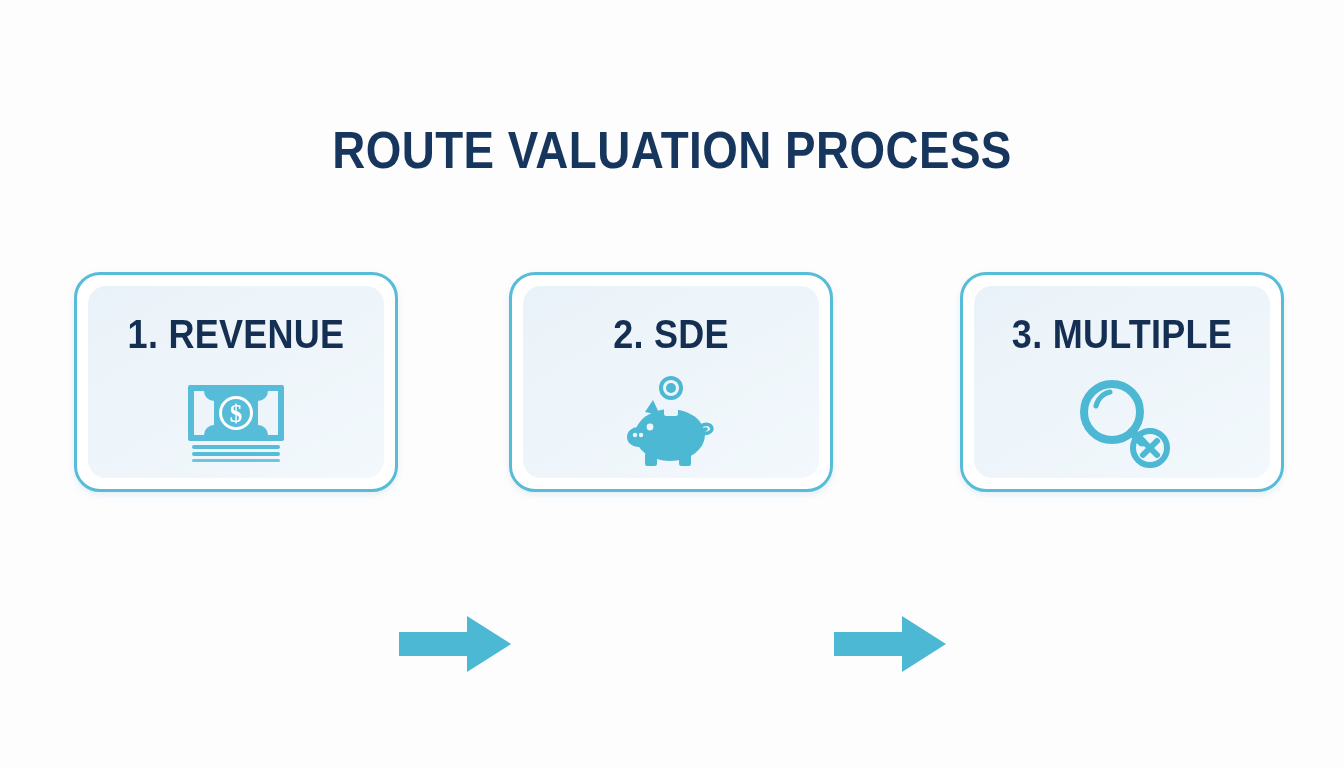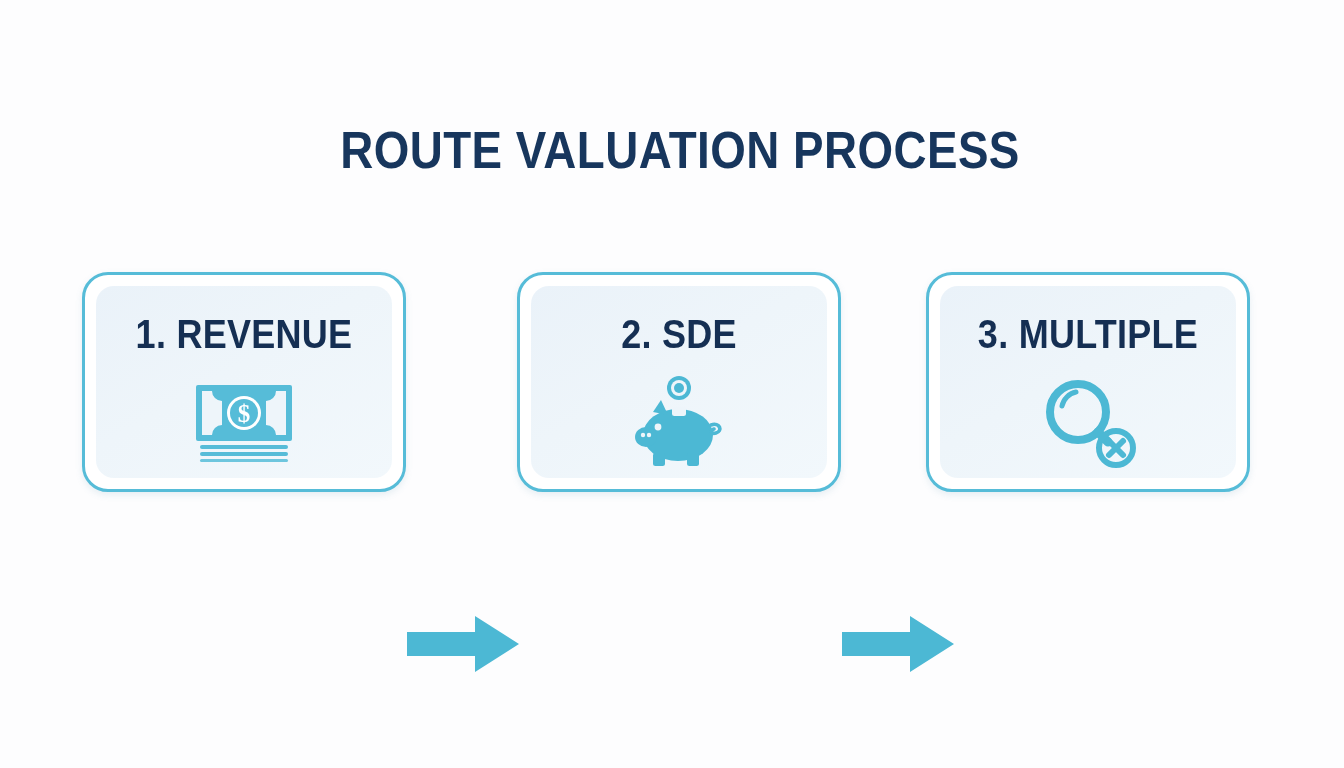--- a/index.html
+++ b/index.html
@@ -13,21 +13,20 @@
     font-family: "Liberation Sans", sans-serif;
     overflow: hidden;
     position: relative;
   }
 
   .canvas {
     position: absolute;
     left: 0; top: 0;
     width: 1084px;
     height: 768px;
-    margin-left: 8px;
   }
 
   
   .title {
     position: absolute;
     left: 0;
     top: 124px;
     width: 1344px;
     text-align: center;
     color: #17365d;
@@ -56,21 +55,21 @@
     width: 324px;
     height: 220px;
     box-sizing: border-box;
     border: 3px solid #56bcd8;
     border-radius: 26px;
     background: #ffffff;
     box-shadow: 0 3px 7px rgba(90, 150, 180, 0.14);
   }
   .step-box.b1 { left: 74px; }
   .step-box.b2 { left: 509px; }
-  .step-box.b3 { left: 918px; }
+  .step-box.b3 { left: 960px; }
 
   .step-inner {
     position: absolute;
     left: 11px;
     top: 11px;
     right: 11px;
     bottom: 11px;
     border-radius: 18px;
     background: linear-gradient(150deg, #eaf2f9 0%, #eef5fa 45%, #f2f8fc 100%);
     overflow: hidden;

